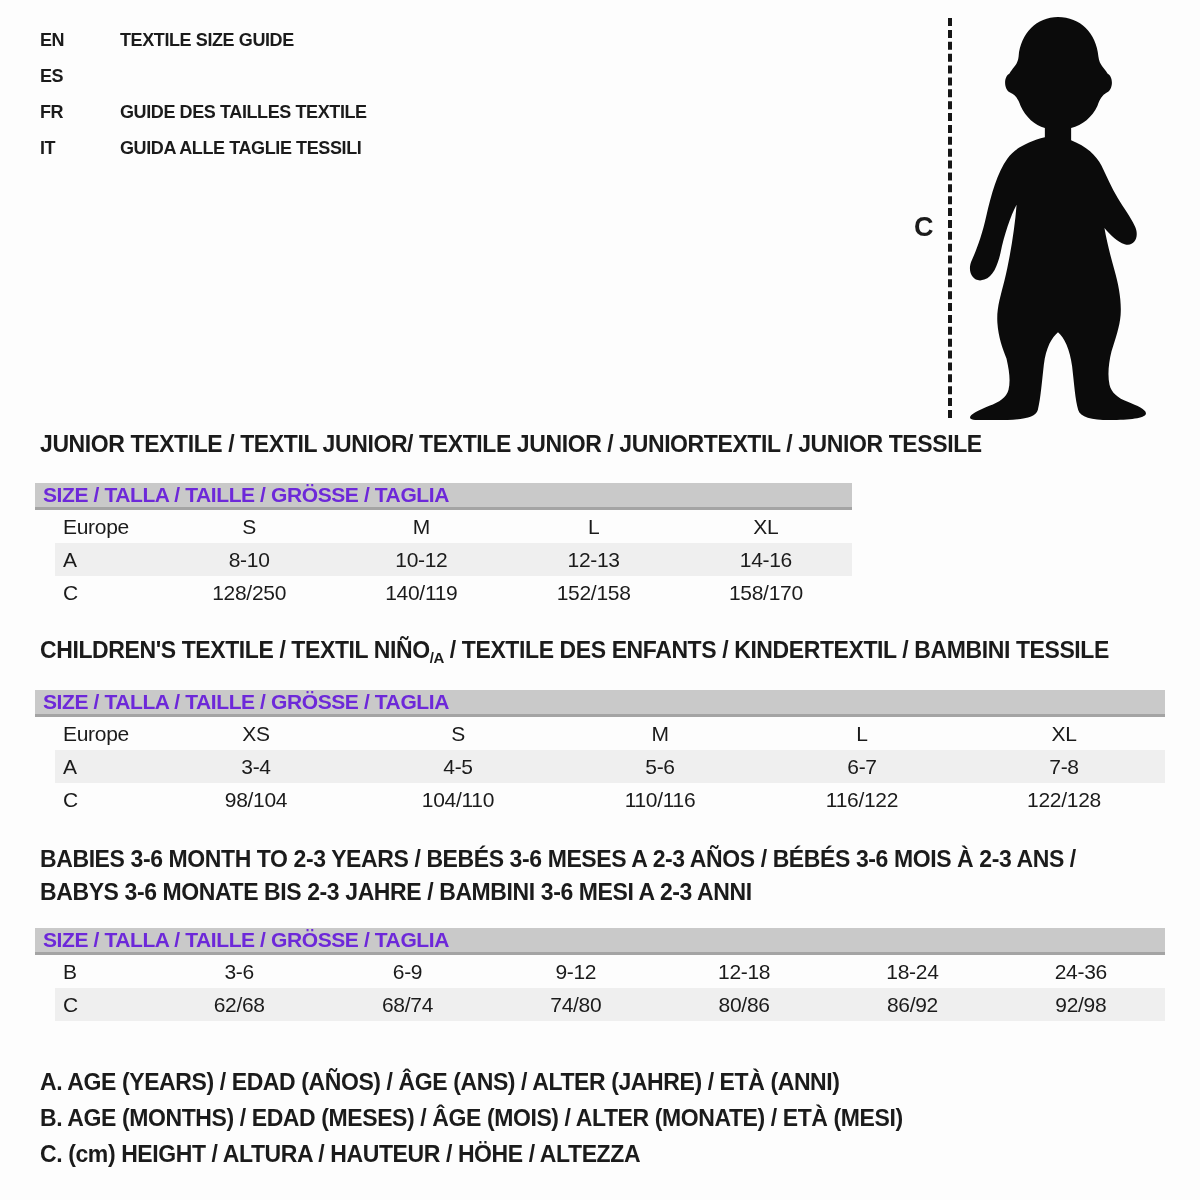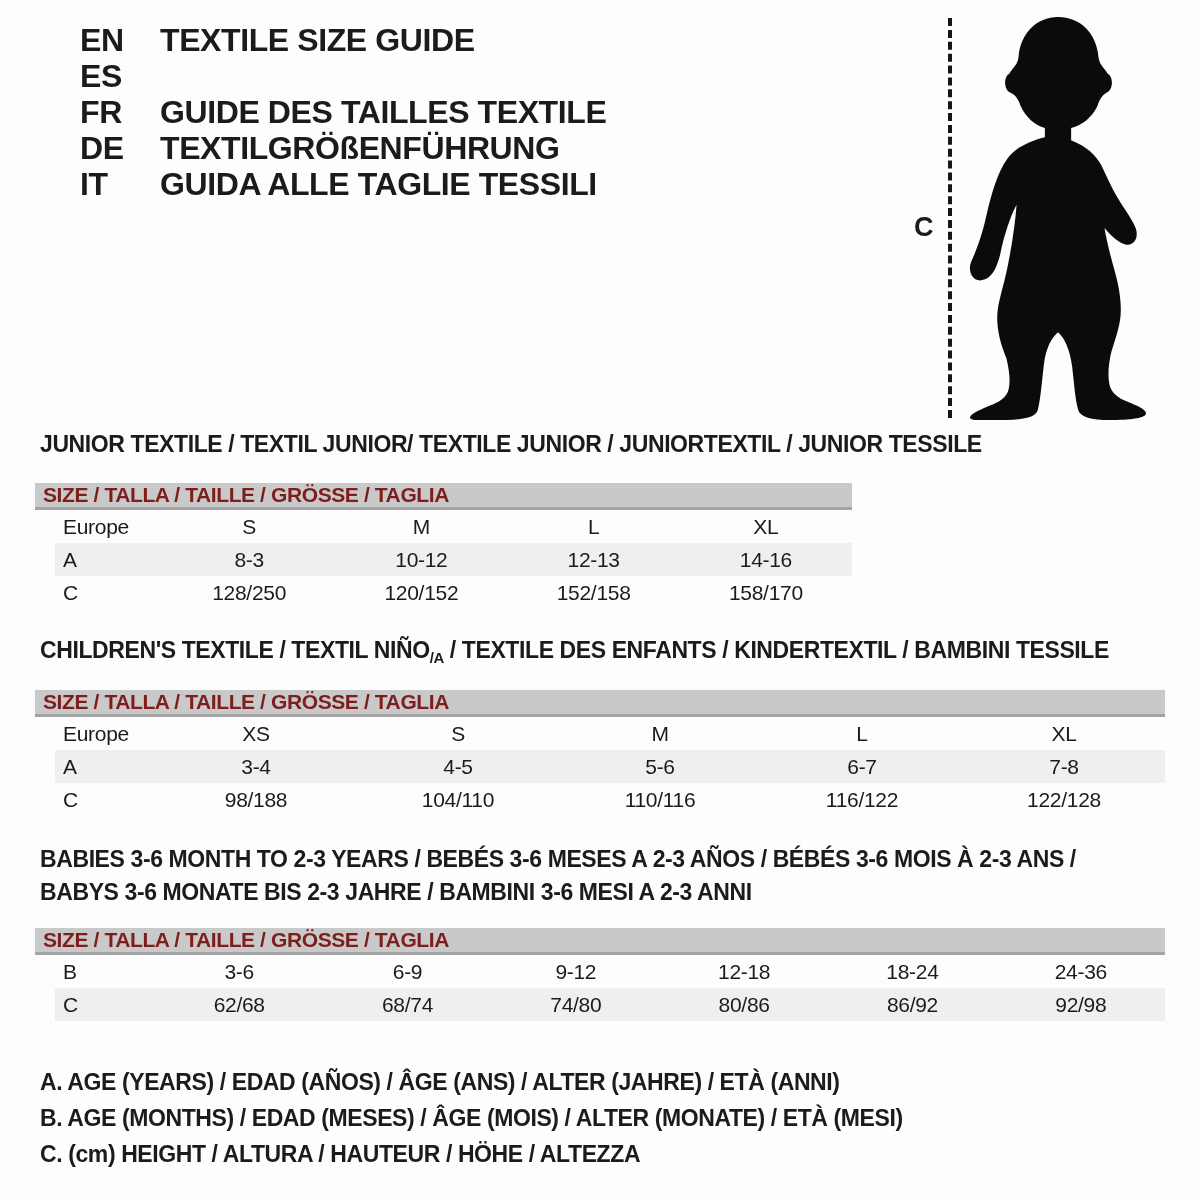--- a/index.html
+++ b/index.html
@@ -6,40 +6,40 @@
   .page {
     position:relative; width:1200px; height:1200px;
     background:#fdfdfd; color:#1b1b1b;
     font-family:"Liberation Sans", sans-serif;
     overflow:hidden;
   }
 
   
   .langs { position:absolute; left:40px; top:22px; }
   .lang-row { display:flex; height:36px; align-items:center;
-    font-weight:bold; font-size:32px; letter-spacing:-0.4px;margin-left:40px; }
+    font-weight:bold; font-size:18px; letter-spacing:-0.4px; }
   .lang-code { width:80px; }
 
   
   .dash-line { position:absolute; left:948px; top:18px; height:400px;
     border-left:4px dashed #161616; }
   .figure-c { position:absolute; left:914px; top:212px;
     font-weight:bold; font-size:27px; }
   .silhouette { position:absolute; left:962px; top:16px; }
 
   
   .section-heading { position:absolute; left:40px; font-weight:bold;
     font-size:23px; letter-spacing:-0.4px; white-space:nowrap; }
   .section-heading sub { font-size:15px; vertical-align:-5px; letter-spacing:-0.4px; }
 
   
   .tbl { position:absolute; left:35px; }
   .tbl-header { height:27px; background:#c9c9c9; border-bottom:3px solid #a4a4a4;
     display:flex; align-items:center; padding-left:8px; box-sizing:border-box;
-    font-weight:bold; font-size:21px; letter-spacing:-0.4px; color:#7f1d1d; }
+    font-weight:bold; font-size:21px; letter-spacing:-0.4px; color:#6d28d9; }
   .tr { display:flex; height:33px; align-items:center; font-size:21px; letter-spacing:-0.3px;margin-left:20px; }
   .tr.alt { background:#efefef; }
   .td-label { padding-left:8px; box-sizing:border-box; }
   .tbl-junior .td-label { width:108px; }
   .tbl-wide  .td-label { width:100px; }
   .td { flex:1; text-align:center; }
 
   
   .legend { position:absolute; left:40px; top:1064px; }
   .legend-line { height:36px; display:flex; align-items:center;
@@ -54,24 +54,20 @@
     <div class="lang-row">
       <span class="lang-code">EN</span>
       <span class="lang-title">TEXTILE SIZE GUIDE</span>
     </div>
     <div class="lang-row">
       <span class="lang-code">ES</span>
     </div>
     <div class="lang-row">
       <span class="lang-code">FR</span>
       <span class="lang-title">GUIDE DES TAILLES TEXTILE</span>
-    </div>
-    <div class="lang-row">
-      <span class="lang-code">DE</span>
-      <span class="lang-title">TEXTILGRÖßENFÜHRUNG</span>
     </div>
     <div class="lang-row">
       <span class="lang-code">IT</span>
       <span class="lang-title">GUIDA ALLE TAGLIE TESSILI</span>
     </div>
   </div>
 
   <div class="figure-c">C</div>
   <div class="dash-line"></div>
   <svg class="silhouette" width="192" height="404" viewBox="0 0 190 400" aria-hidden="true">
@@ -98,29 +94,29 @@
     <div class="tbl-header">SIZE / TALLA / TAILLE / GRÖSSE / TAGLIA</div>
     <div class="tr">
       <span class="td-label">Europe</span>
       <span class="td">S</span>
       <span class="td">M</span>
       <span class="td">L</span>
       <span class="td">XL</span>
     </div>
     <div class="tr alt">
       <span class="td-label">A</span>
-      <span class="td">8-3</span>
+      <span class="td">8-10</span>
       <span class="td">10-12</span>
       <span class="td">12-13</span>
       <span class="td">14-16</span>
     </div>
     <div class="tr">
       <span class="td-label">C</span>
       <span class="td">128/250</span>
-      <span class="td">120/152</span>
+      <span class="td">140/119</span>
       <span class="td">152/158</span>
       <span class="td">158/170</span>
     </div>
   </div>
 
   <div class="section-heading" style="top:637px">
     <span>CHILDREN'S TEXTILE / TEXTIL NIÑO</span><sub>/A</sub><span> / TEXTILE DES ENFANTS / KINDERTEXTIL / BAMBINI TESSILE</span>
   </div>
 
   <div class="tbl tbl-wide" style="top:690px; width:1130px">
@@ -136,21 +132,21 @@
     <div class="tr alt">
       <span class="td-label">A</span>
       <span class="td">3-4</span>
       <span class="td">4-5</span>
       <span class="td">5-6</span>
       <span class="td">6-7</span>
       <span class="td">7-8</span>
     </div>
     <div class="tr">
       <span class="td-label">C</span>
-      <span class="td">98/188</span>
+      <span class="td">98/104</span>
       <span class="td">104/110</span>
       <span class="td">110/116</span>
       <span class="td">116/122</span>
       <span class="td">122/128</span>
     </div>
   </div>
 
   <div class="section-heading" style="top:846px">BABIES 3-6 MONTH TO 2-3 YEARS / BEBÉS 3-6 MESES A 2-3 AÑOS / BÉBÉS 3-6 MOIS À 2-3 ANS /</div>
   <div class="section-heading" style="top:879px">BABYS 3-6 MONATE BIS 2-3 JAHRE / BAMBINI 3-6 MESI A 2-3 ANNI</div>
 

